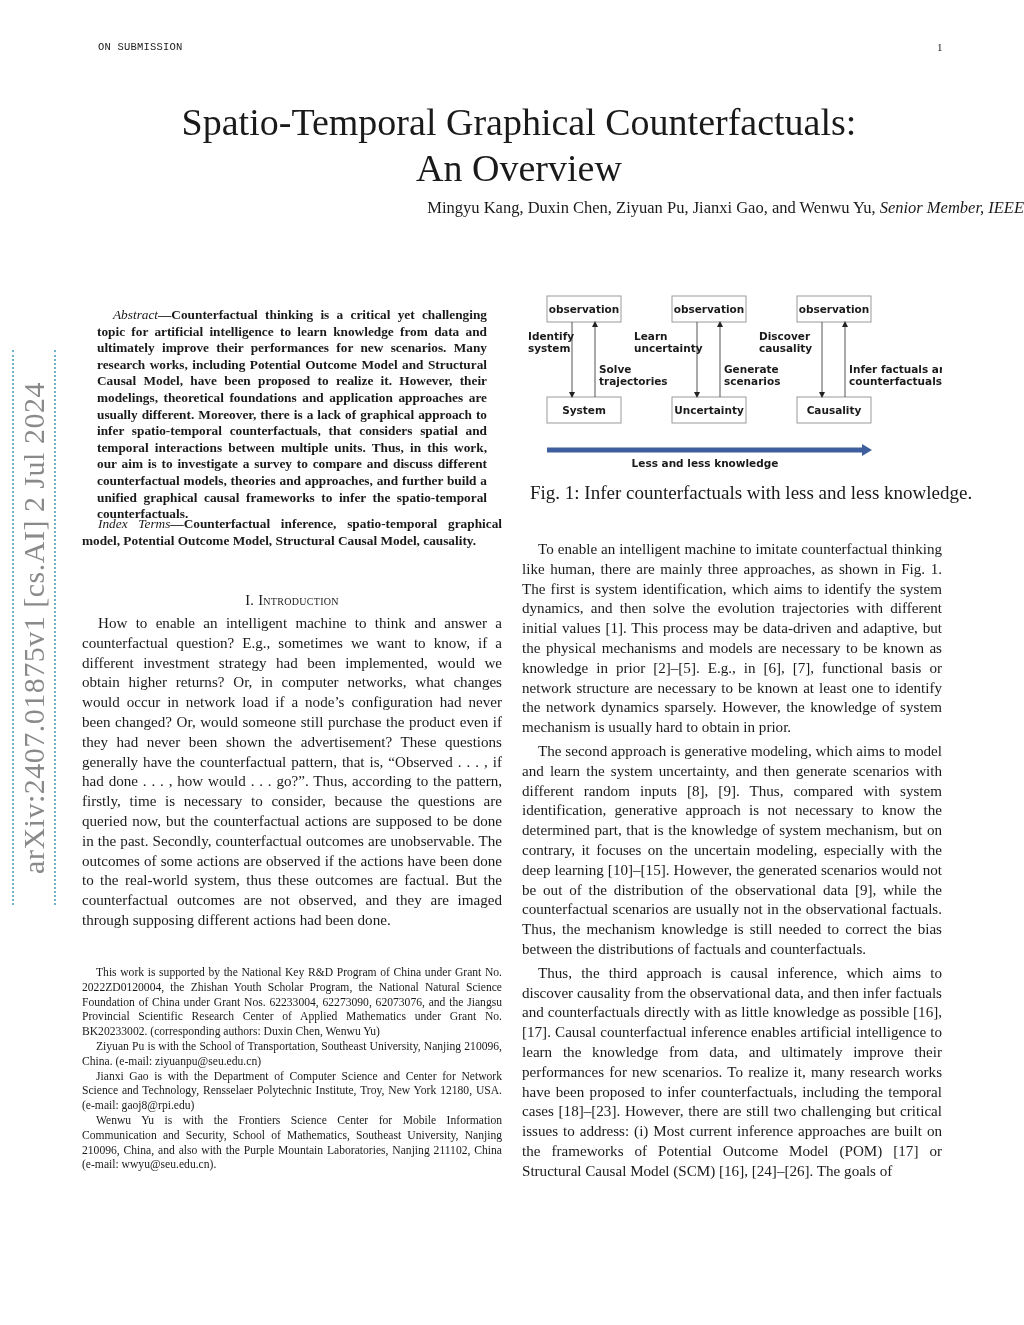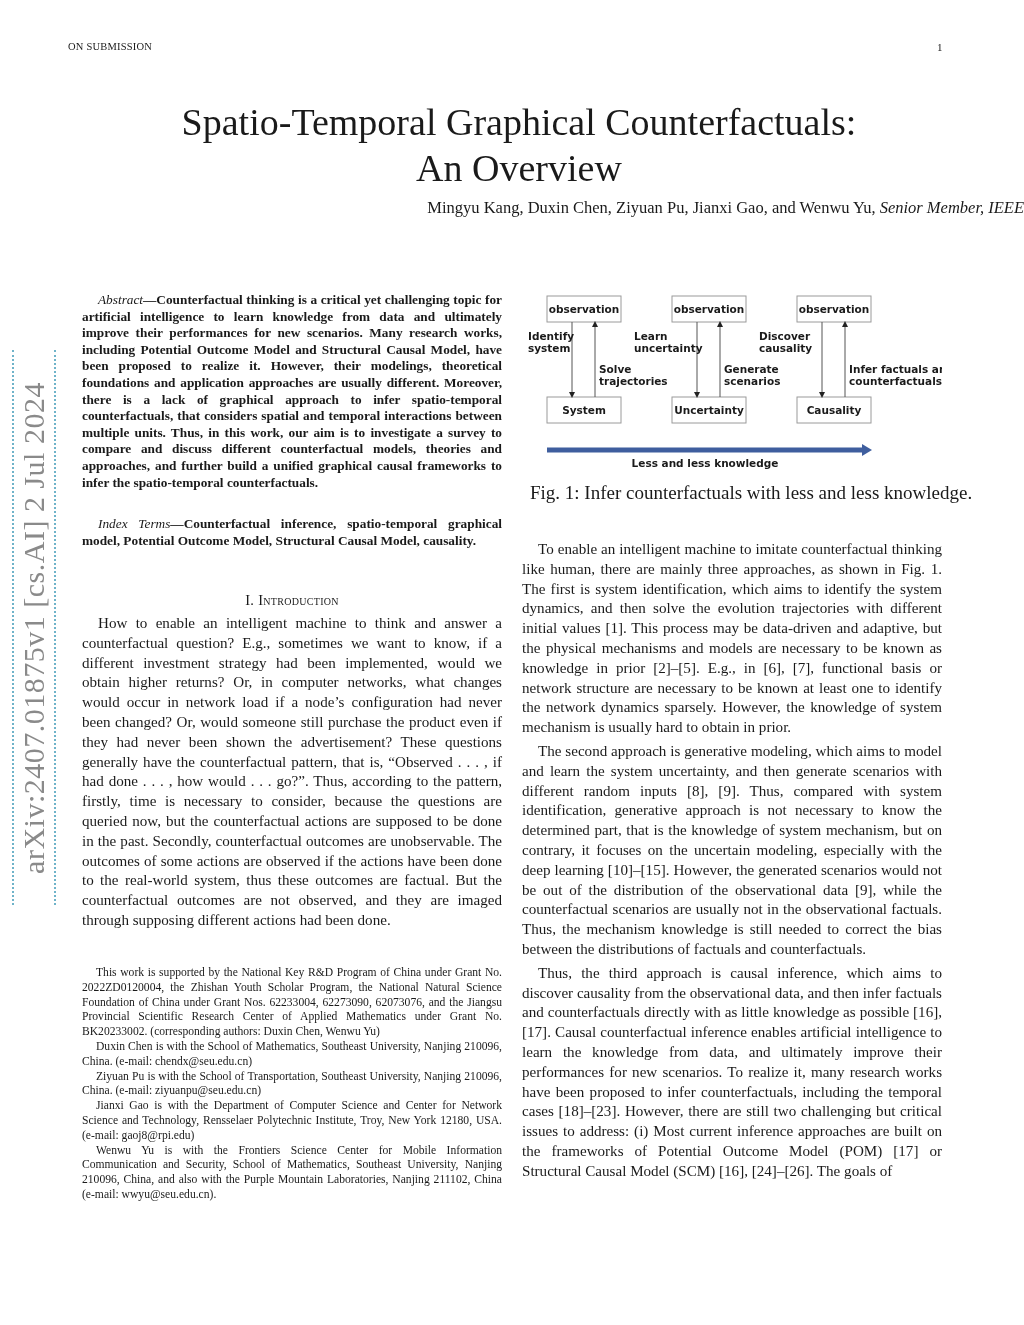--- a/index.html
+++ b/index.html
@@ -1,34 +1,34 @@
 <!DOCTYPE html>
 <html><head>
 <meta charset="utf-8">
 <style>
   html, body { margin:0; padding:0; background:#ffffff; }
   body { width:1024px; height:1325px; position:relative; overflow:hidden; color:#1a1a1a;
          font-family:"Liberation Serif", "DejaVu Serif", serif; }
-  .running-head { position:absolute; top:41px; left:68px; font-size:10.5px; letter-spacing:0.2px; }
+  .running-head { position:absolute; top:41px; left:98px; font-size:10.5px; letter-spacing:0.2px;font-family:Liberation Mono, monospace; }
   .page-num { position:absolute; top:41px; left:937px; font-size:11px; }
   .title { position:absolute; top:92px; left:0; width:1024px; text-align:center; font-size:38px; line-height:46px; font-weight:normal; margin:7px; }
   .authors { position:absolute; top:198px; left:0; width:1024px; text-align:right; font-size:16.5px; }
   .authors i { font-style:italic; }
 
   .stamp { position:absolute; left:12px; top:350px; width:44px; height:555px;
            border-left:2px dotted #6fb3c9; border-right:2px dotted #6fb3c9; box-sizing:border-box; }
   .stamp span { position:absolute; left:50%; top:50%; transform:translate(-50%,-50%) rotate(-90deg);
            white-space:nowrap; font-size:30px; color:#8a8a8a; letter-spacing:0.5px; }
 
   .col { position:absolute; width:420px; text-align:justify; }
   .col-left { left:82px; }
   .col-right { left:522px; }
 
   .abstract { top:292px; font-size:13.3px; font-weight:bold; line-height:16.6px; }
-  .abstract p { margin:0; text-indent:16px; }
+  .abstract p { margin:15px; text-indent:16px; }
   .abstract .lead { font-style:italic; font-weight:normal; }
   .index-terms { top:516px; font-size:13.3px; font-weight:bold; line-height:16.6px; }
   .index-terms p { margin:0; text-indent:16px; }
   .index-terms .lead { font-style:italic; font-weight:normal; }
 
   .section-heading { position:absolute; top:592px; left:82px; width:420px; text-align:center; font-size:14.5px; font-variant:small-caps; letter-spacing:0.3px; }
 
   .intro { top:614px; font-size:15.1px; line-height:19.8px; }
   .intro p { margin:0; text-indent:16px; }
 
@@ -70,21 +70,20 @@
 </div>
 
 <div class="section-heading">I. Introduction</div>
 
 <div class="col col-left intro">
   <p>How to enable an intelligent machine to think and answer a counterfactual question? E.g., sometimes we want to know, if a different investment strategy had been implemented, would we obtain higher returns? Or, in computer networks, what changes would occur in network load if a node’s configuration had never been changed? Or, would someone still purchase the product even if they had never been shown the advertisement? These questions generally have the counterfactual pattern, that is, “Observed . . . , if had done . . . , how would . . . go?”. Thus, according to the pattern, firstly, time is necessary to consider, because the questions are queried now, but the counterfactual actions are supposed to be done in the past. Secondly, counterfactual outcomes are unobservable. The outcomes of some actions are observed if the actions have been done to the real-world system, thus these outcomes are factual. But the counterfactual outcomes are not observed, and they are imaged through supposing different actions had been done.</p>
 </div>
 
 <div class="col col-left footnotes">
   <p>This work is supported by the National Key R&amp;D Program of China under Grant No. 2022ZD0120004, the Zhishan Youth Scholar Program, the National Natural Science Foundation of China under Grant Nos. 62233004, 62273090, 62073076, and the Jiangsu Provincial Scientific Research Center of Applied Mathematics under Grant No. BK20233002. (corresponding authors: Duxin Chen, Wenwu Yu)</p>
-  <p>Duxin Chen is with the School of Mathematics, Southeast University, Nanjing 210096, China. (e-mail: chendx@seu.edu.cn)</p>
   <p>Ziyuan Pu is with the School of Transportation, Southeast University, Nanjing 210096, China. (e-mail: ziyuanpu@seu.edu.cn)</p>
   <p>Jianxi Gao is with the Department of Computer Science and Center for Network Science and Technology, Rensselaer Polytechnic Institute, Troy, New York 12180, USA. (e-mail: gaoj8@rpi.edu)</p>
   <p>Wenwu Yu is with the Frontiers Science Center for Mobile Information Communication and Security, School of Mathematics, Southeast University, Nanjing 210096, China, and also with the Purple Mountain Laboratories, Nanjing 211102, China (e-mail: wwyu@seu.edu.cn).</p>
 </div>
 
 <div class="figure">
   <svg width="420" height="190" viewBox="0 0 420 190" xmlns="http://www.w3.org/2000/svg">
     <defs>
       <marker id="ah" markerWidth="6" markerHeight="6" refX="3" refY="3" orient="auto">
         <path d="M0,0 L6,3 L0,6 z" fill="#222"></path>

